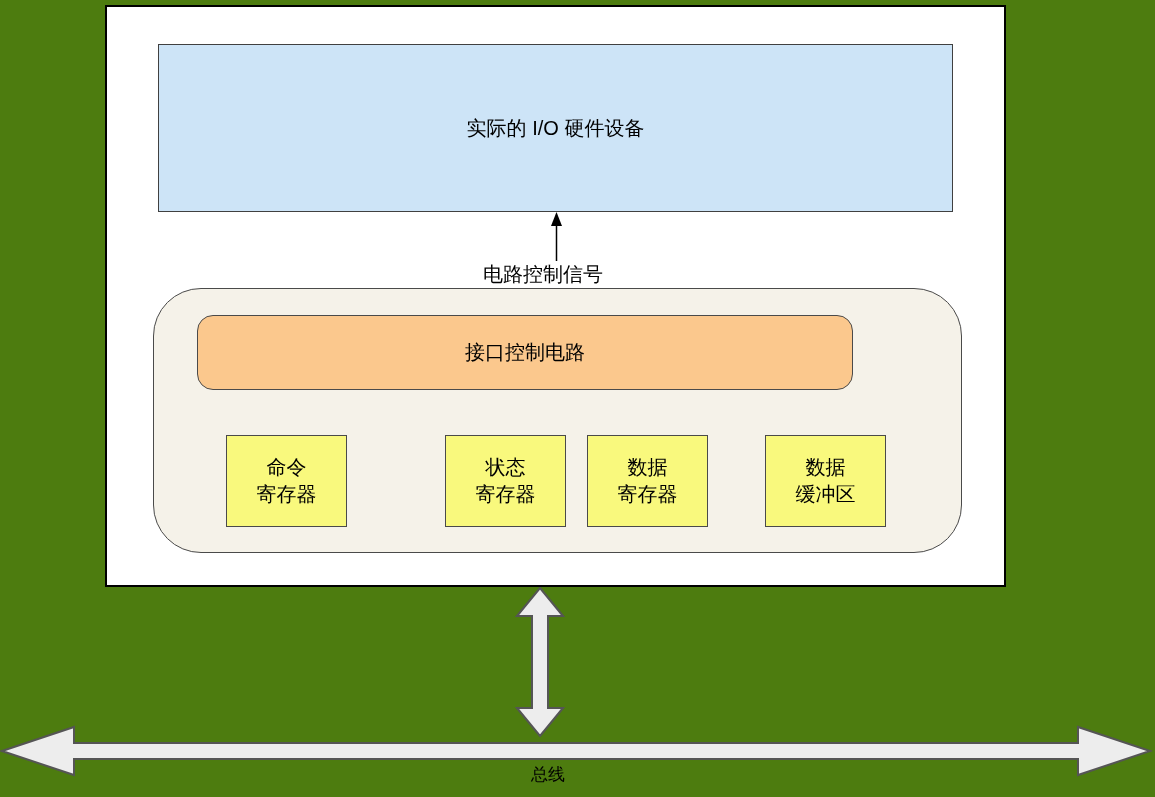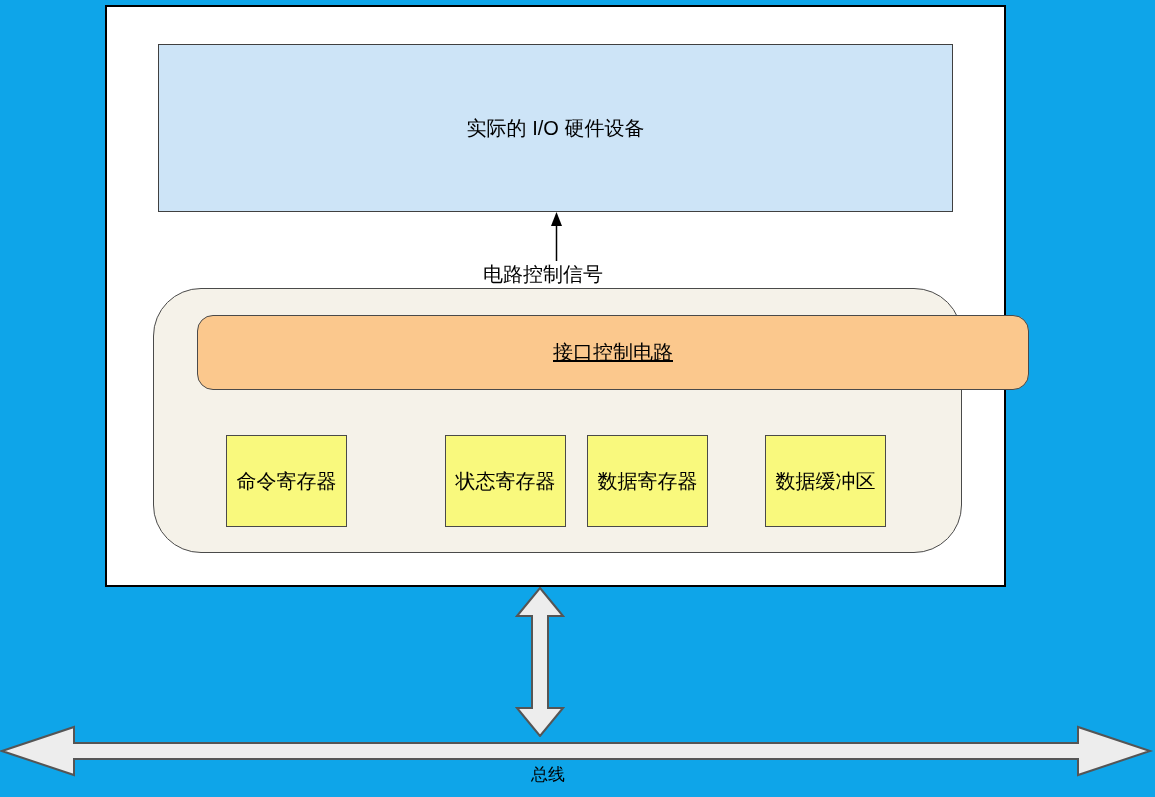--- a/index.html
+++ b/index.html
@@ -5,21 +5,21 @@
   html, body {
     margin: 0;
     padding: 0;
     background: #ffffff;
     font-family: "Liberation Sans", "DejaVu Sans", sans-serif;
   }
   .stage {
     position: relative;
     width: 1155px;
     height: 797px;
-    background: #0ea5e9;
+    background: #4d7c0f;
     overflow: hidden;
   }
   .abs { position: absolute; box-sizing: border-box; }
 
   .outer-box {
     left: 105px; top: 5px; width: 901px; height: 582px;
     background: #ffffff;
     border: 2px solid #000000;
   }
   .device-box {
@@ -37,32 +37,32 @@
     white-space: nowrap;
     margin-top: 28px;
   }
   .controller-container {
     left: 153px; top: 288px; width: 809px; height: 265px;
     background: #F5F2E9;
     border: 1.5px solid #4a4a4a;
     border-radius: 48px;
   }
   .control-circuit {
-    left: 197px; top: 315px; width: 832px; height: 75px;
+    left: 197px; top: 315px; width: 656px; height: 75px;
     background: #FBC88D;
     border: 1.5px solid #4a4a4a;
     border-radius: 16px;
     display: flex; align-items: center; justify-content: center;
-    font-size: 20px; color: #000; text-decoration: underline;
+    font-size: 20px; color: #000;
   }
   .register-box {
     top: 435px; width: 121px; height: 92px;
     background: #F9F97D;
     border: 1.5px solid #4a4a4a;
-    display: flex; flex-direction: row;
+    display: flex; flex-direction: column;
     align-items: center; justify-content: center;
     font-size: 20px; line-height: 27px; color: #000;
     text-align: center;
   }
   .reg-0 { left: 226px; }
   .reg-1 { left: 405px; margin-left: 40px; }
   .reg-2 { left: 587px; }
   .reg-3 { left: 765px; }
 
   .signal-arrow-svg { left: 548px; top: 212px; width: 17px; height: 77px; }

